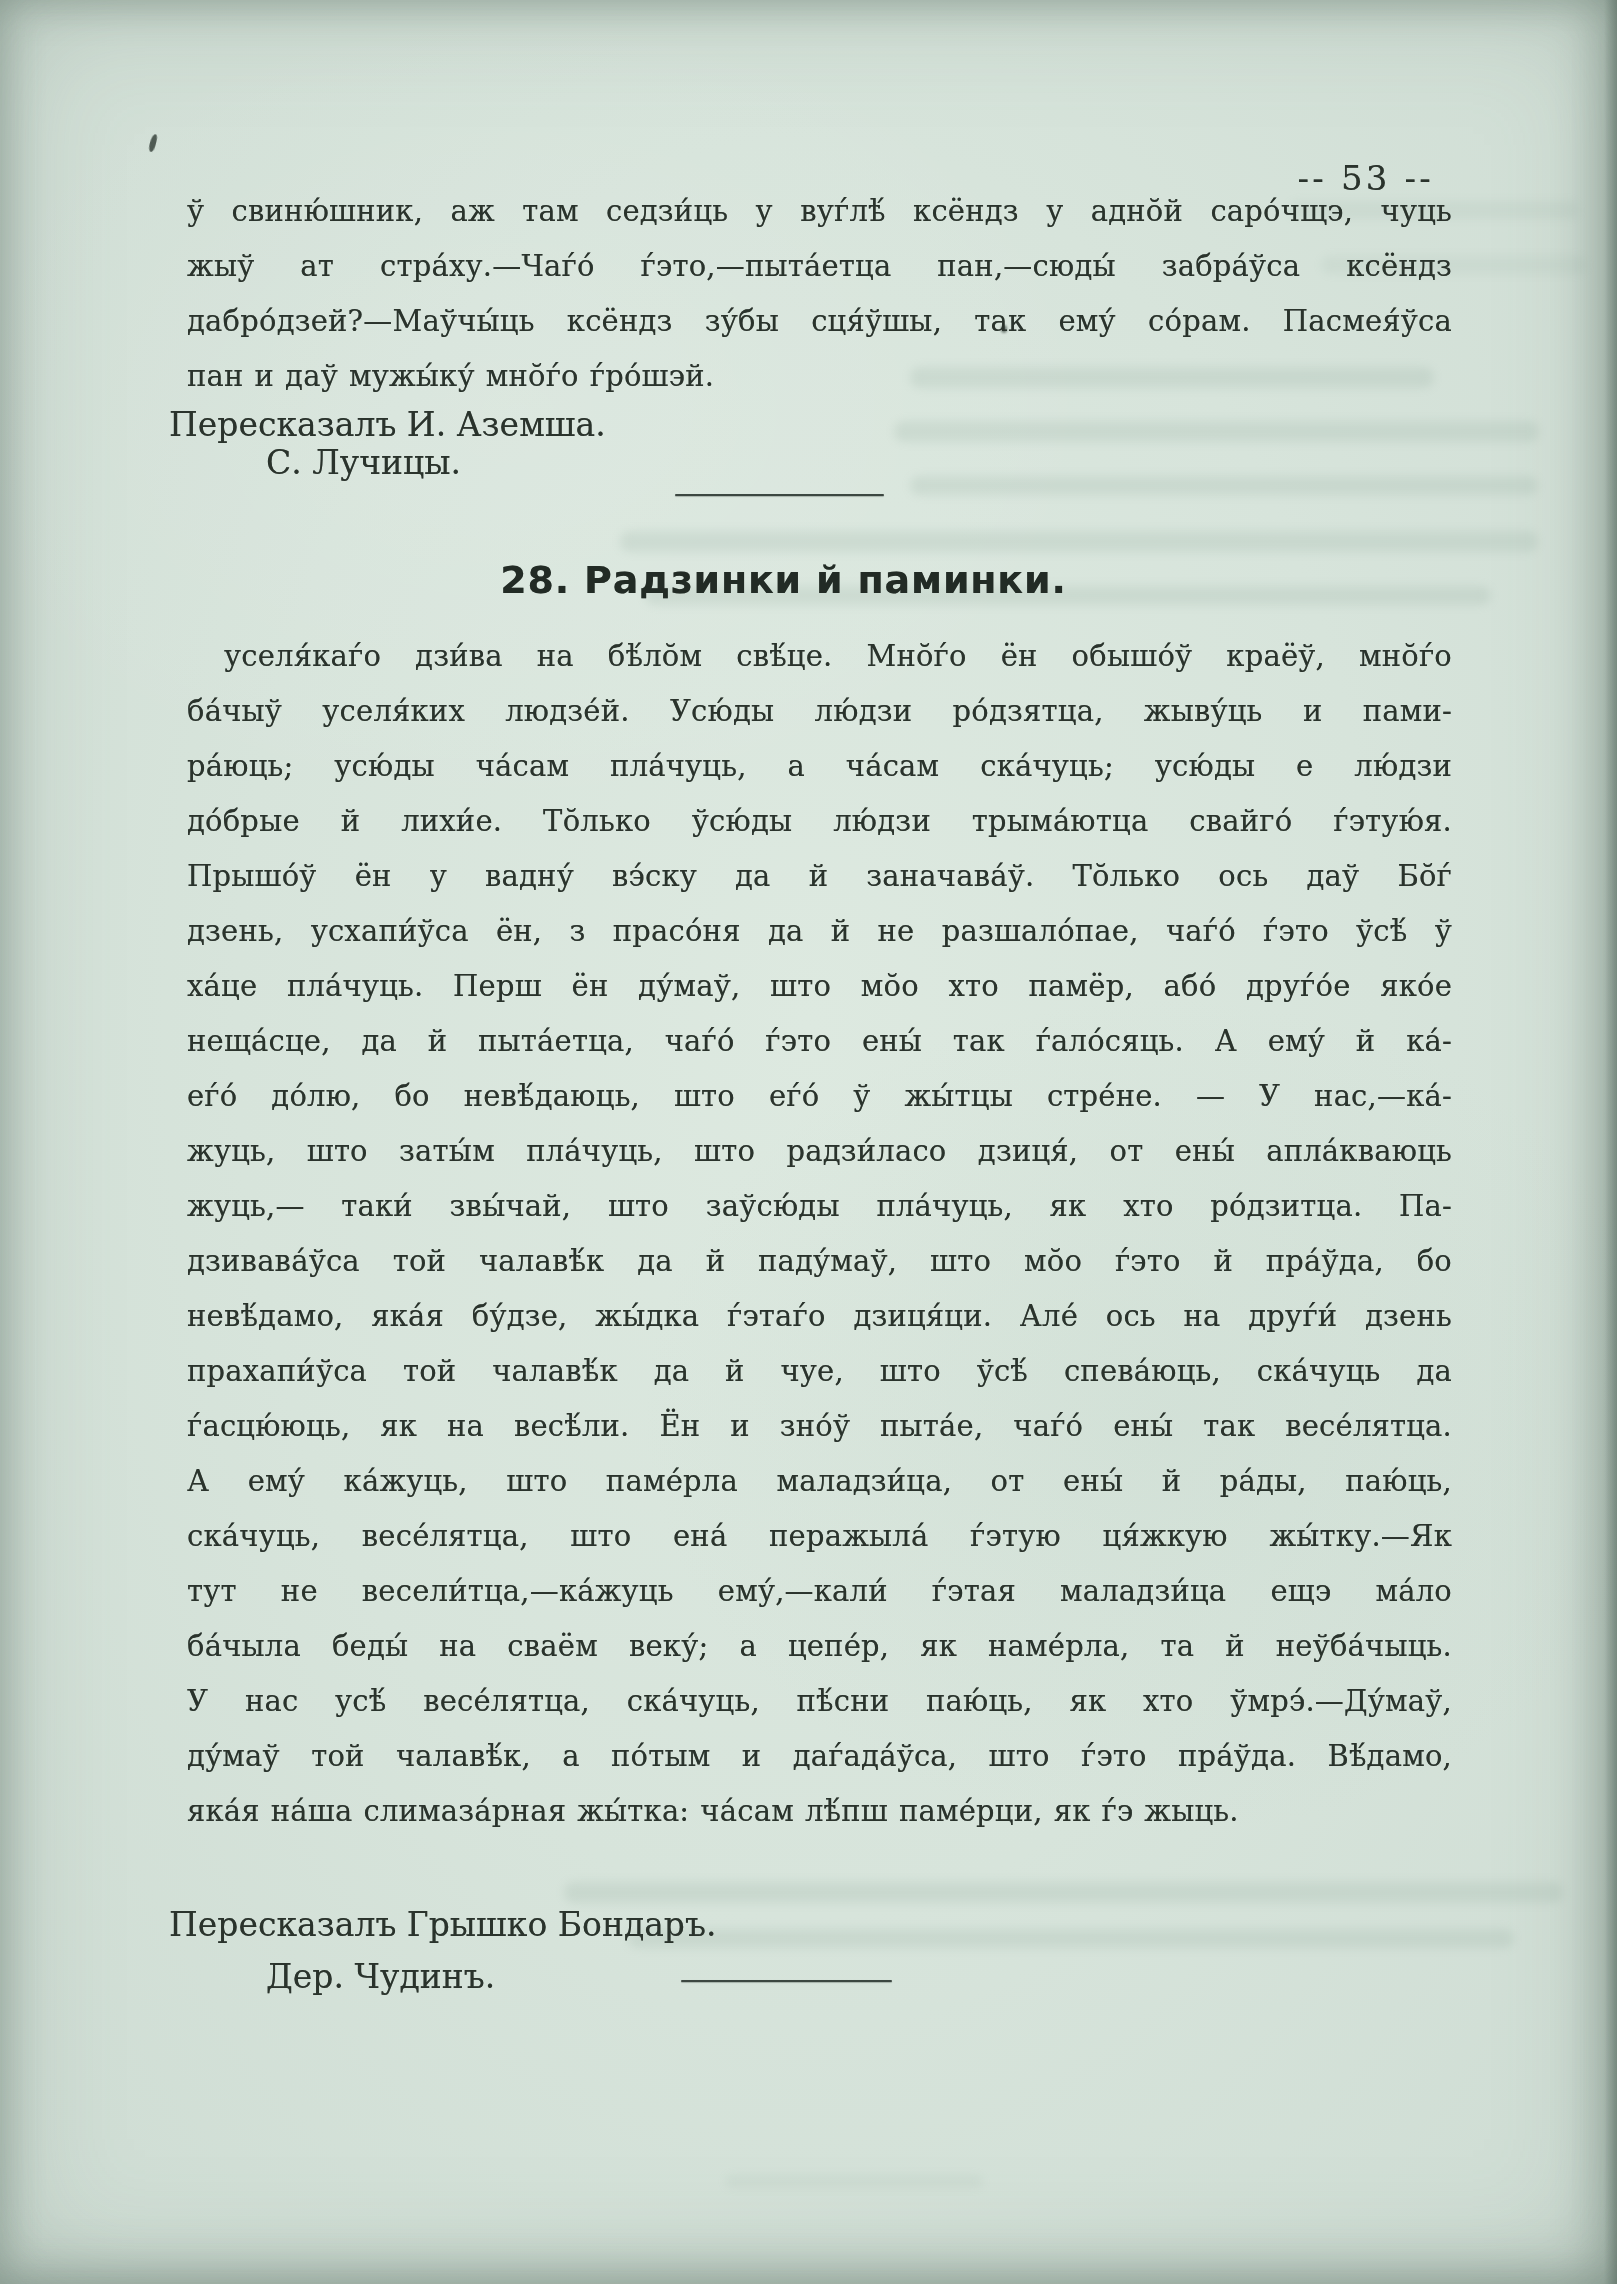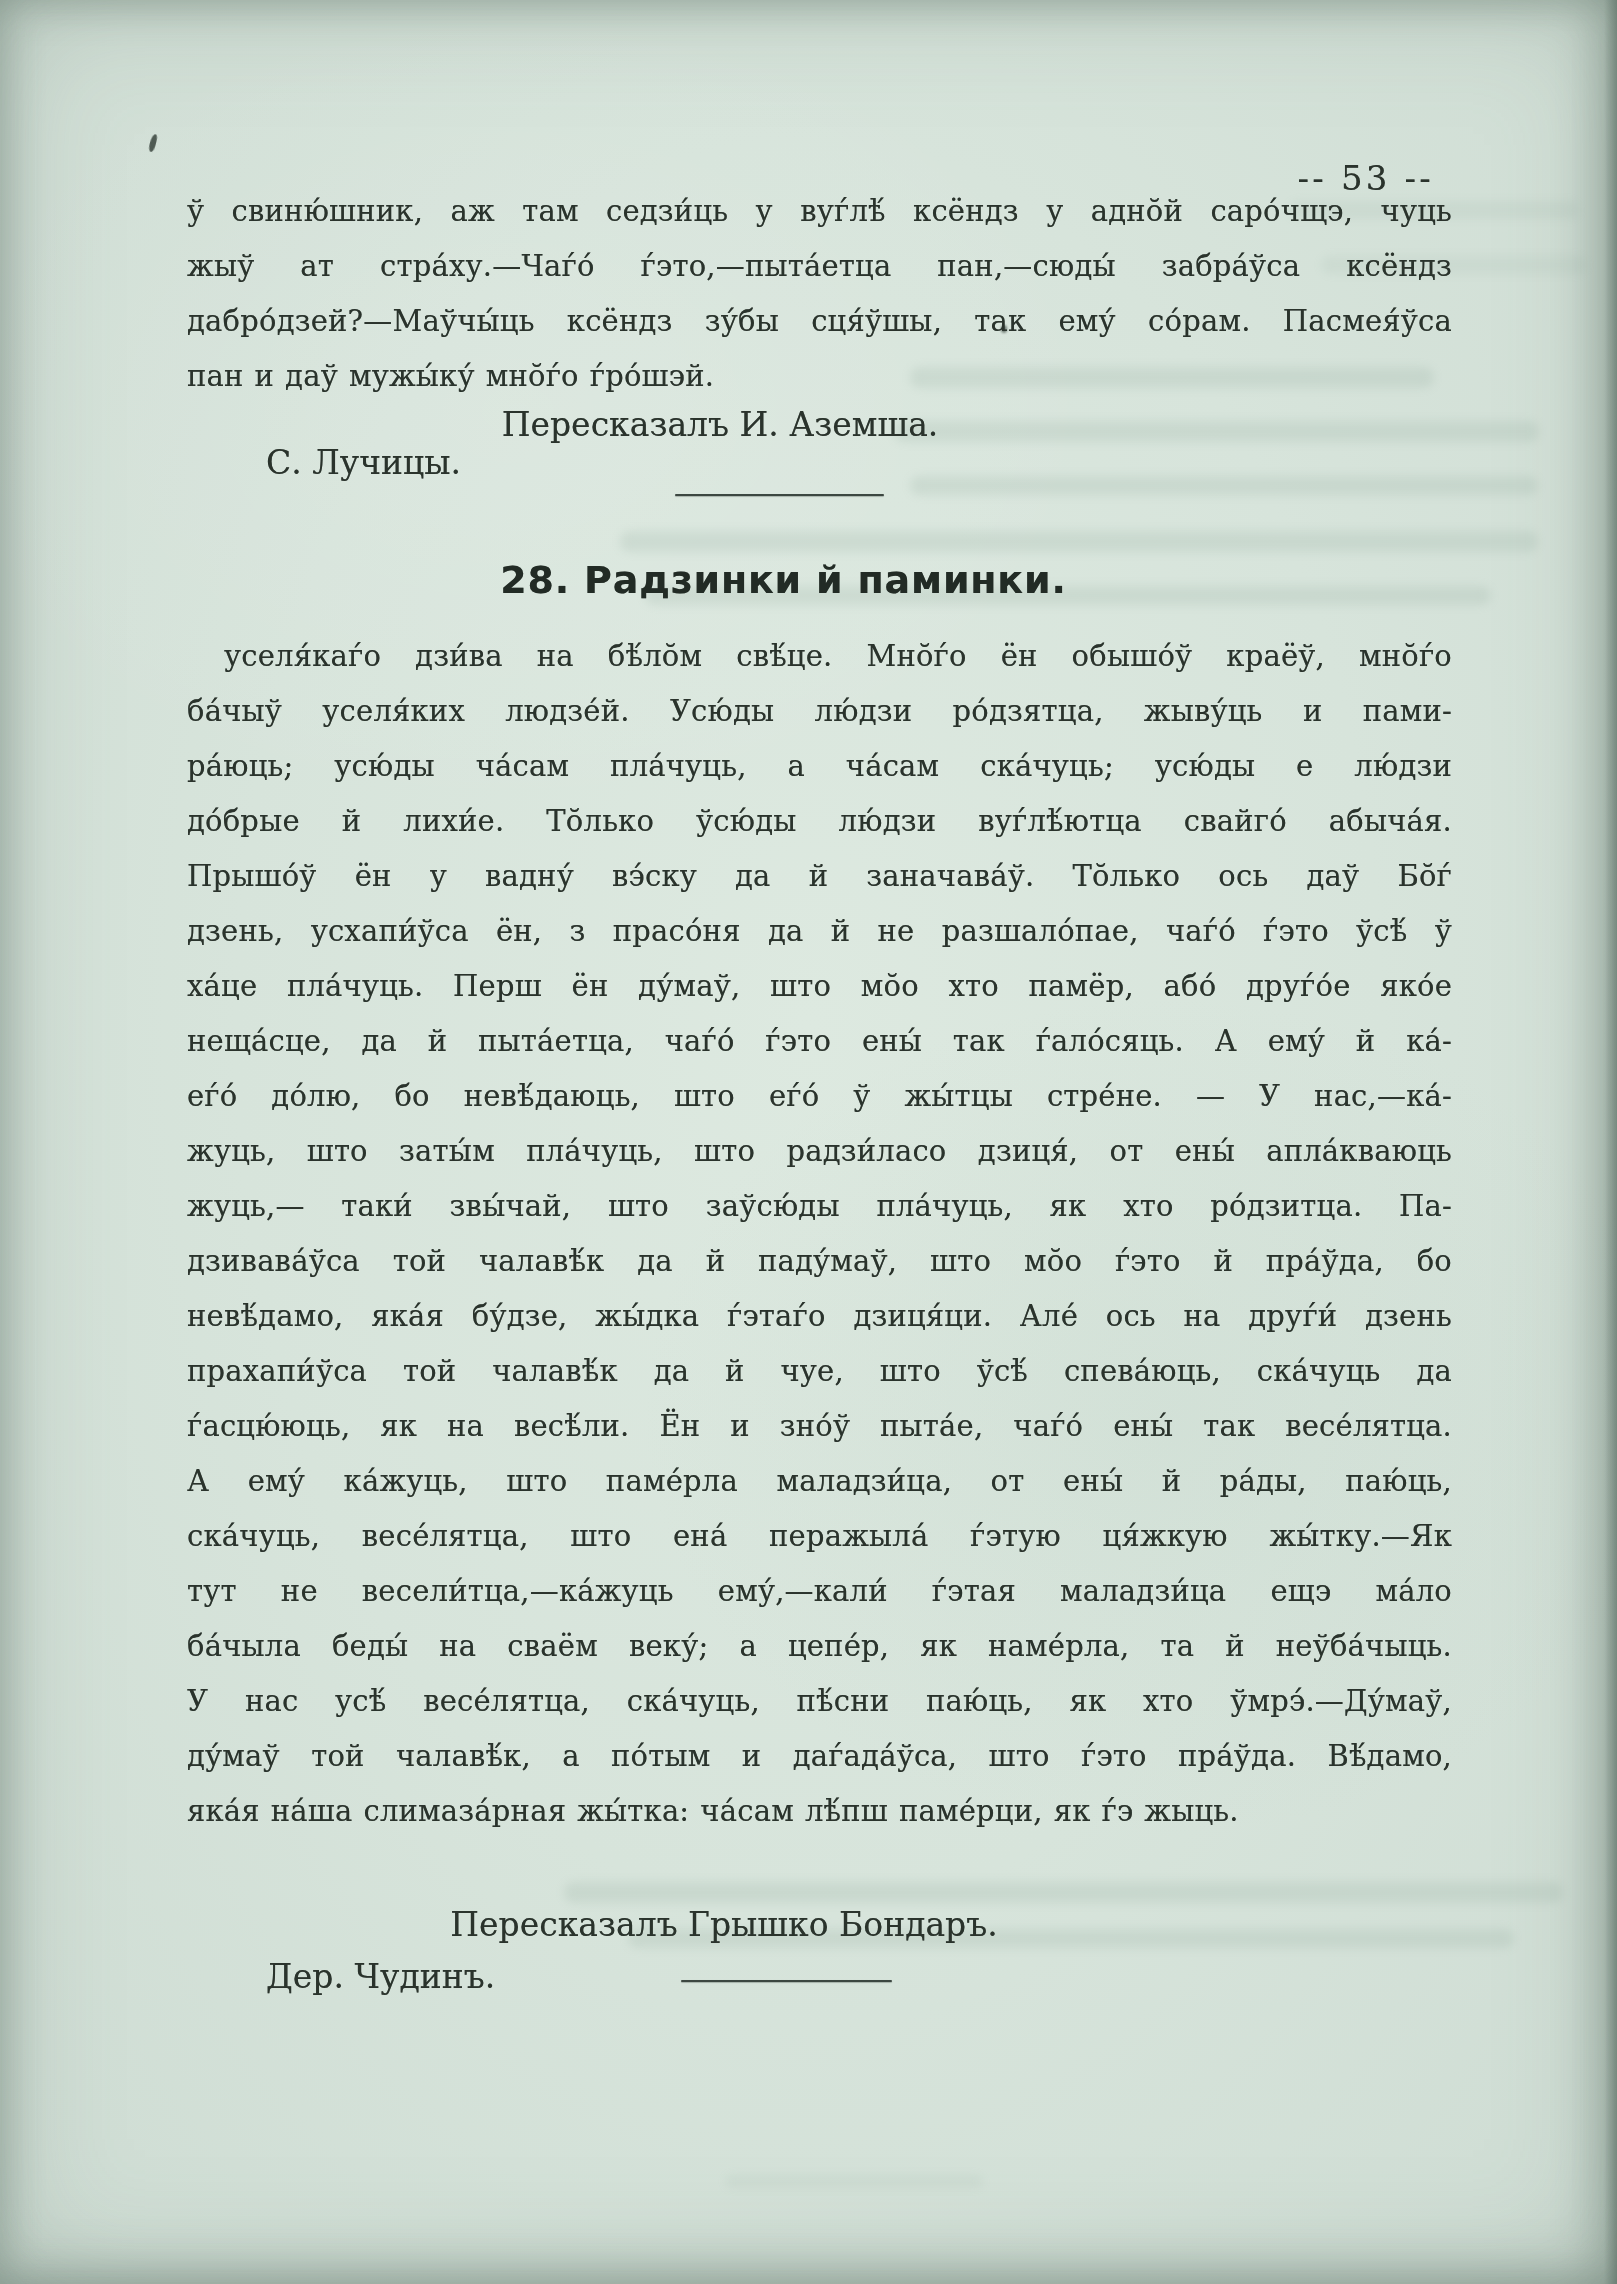--- a/index.html
+++ b/index.html
@@ -31,22 +31,22 @@
     font-size:29px; line-height:55px;
     word-spacing:1.6px; letter-spacing:0.2px;
   }
   #para27{ top:184px; }
   #para28{ top:629px; }
   .para .line{ text-align:justify; text-align-last:justify; }
   .para .line.last{ text-align-last:left; }
   .para.indent .line:first-child{ text-indent:37px; }
 
   .attribution{
-    position:absolute; left:161px; width:1265px; box-sizing:border-box;
-    text-align:center; font-size:33px; line-height:47px;
+    position:absolute; left:169px; width:1265px; box-sizing:border-box;
+    text-align:left; font-size:33px; line-height:47px;
   }
   #attr27{ top:401px; padding-right:147px; }
   #attr28{ top:1901px; padding-right:139px; }
 
   .location{
     position:absolute; left:266px; font-size:33px; line-height:47px;
   }
   #loc27{ top:439px; }
   #loc28{ top:1953px; }
 
@@ -130,21 +130,21 @@
   <div id="loc27" class="location txt">С. Лучицы.</div>
 
   <div id="rule27" class="rule"></div>
 
   <h2 class="heading txt">28. Радзинки й паминки.</h2>
 
   <div id="para28" class="para indent txt">
       <div class="line">уселя́каѓо дзи́ва на бѣ́ло̆м свѣ́це. Мно̆ѓо ён обышо́ў краёў, мно̆ѓо</div>
       <div class="line">ба́чыў уселя́ких людзе́й. Усю́ды лю́дзи ро́дзятца, жыву́ць и пами-</div>
       <div class="line">ра́юць; усю́ды ча́сам пла́чуць, а ча́сам ска́чуць; усю́ды е лю́дзи</div>
-      <div class="line">до́брые й лихи́е. То̆лько ўсю́ды лю́дзи вуѓлѣ́ютца свайго́ абыча́я.</div>
+      <div class="line">до́брые й лихи́е. То̆лько ўсю́ды лю́дзи трыма́ютца свайго́ ѓэтую́я.</div>
       <div class="line">Прышо́ў ён у вадну́ вэ́ску да й заначава́ў. То̆лько ось даў Бо̆ѓ</div>
       <div class="line">дзень, усхапи́ўса ён, з прасо́ня да й не разшало́пае, чаѓо́ ѓэто ўсѣ́ ў</div>
       <div class="line">ха́це пла́чуць. Перш ён ду́маў, што мо̆о хто памёр, або́ друѓо́е яко́е</div>
       <div class="line">неща́сце, да й пыта́етца, чаѓо́ ѓэто ены́ так ѓало́сяць. А ему́ й ка́-</div>
       <div class="line">еѓо́ до́лю, бо невѣ́даюць, што еѓо́ ў жы́тцы стре́не. — У нас,—ка́-</div>
       <div class="line">жуць, што заты́м пла́чуць, што радзи́ласо дзиця́, от ены́ апла́кваюць</div>
       <div class="line">жуць,— таки́ звы́чай, што заўсю́ды пла́чуць, як хто ро́дзитца. Па-</div>
       <div class="line">дзивава́ўса той чалавѣ́к да й паду́маў, што мо̆о ѓэто й пра́ўда, бо</div>
       <div class="line">невѣ́дамо, яка́я бу́дзе, жы́дка ѓэтаѓо дзиця́ци. Але́ ось на друѓи́ дзень</div>
       <div class="line">прахапи́ўса той чалавѣ́к да й чуе, што ўсѣ́ спева́юць, ска́чуць да</div>

